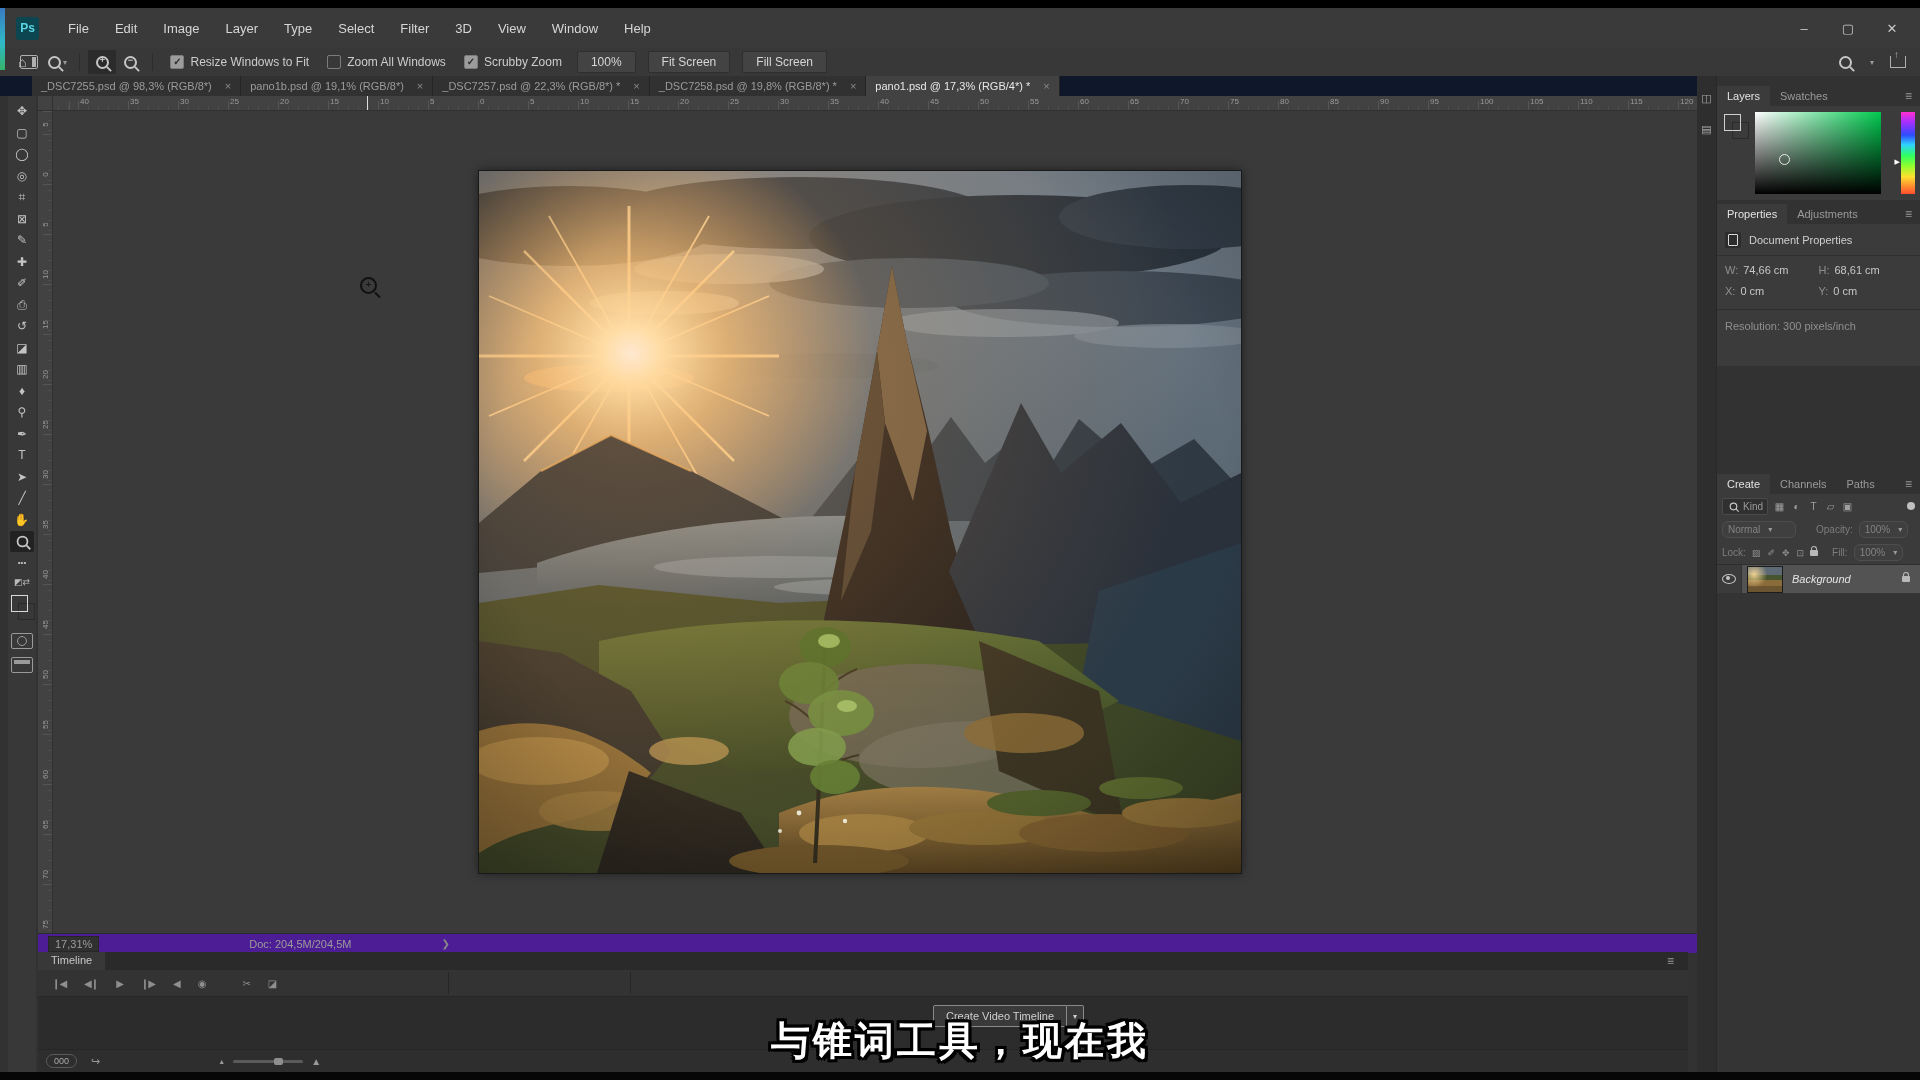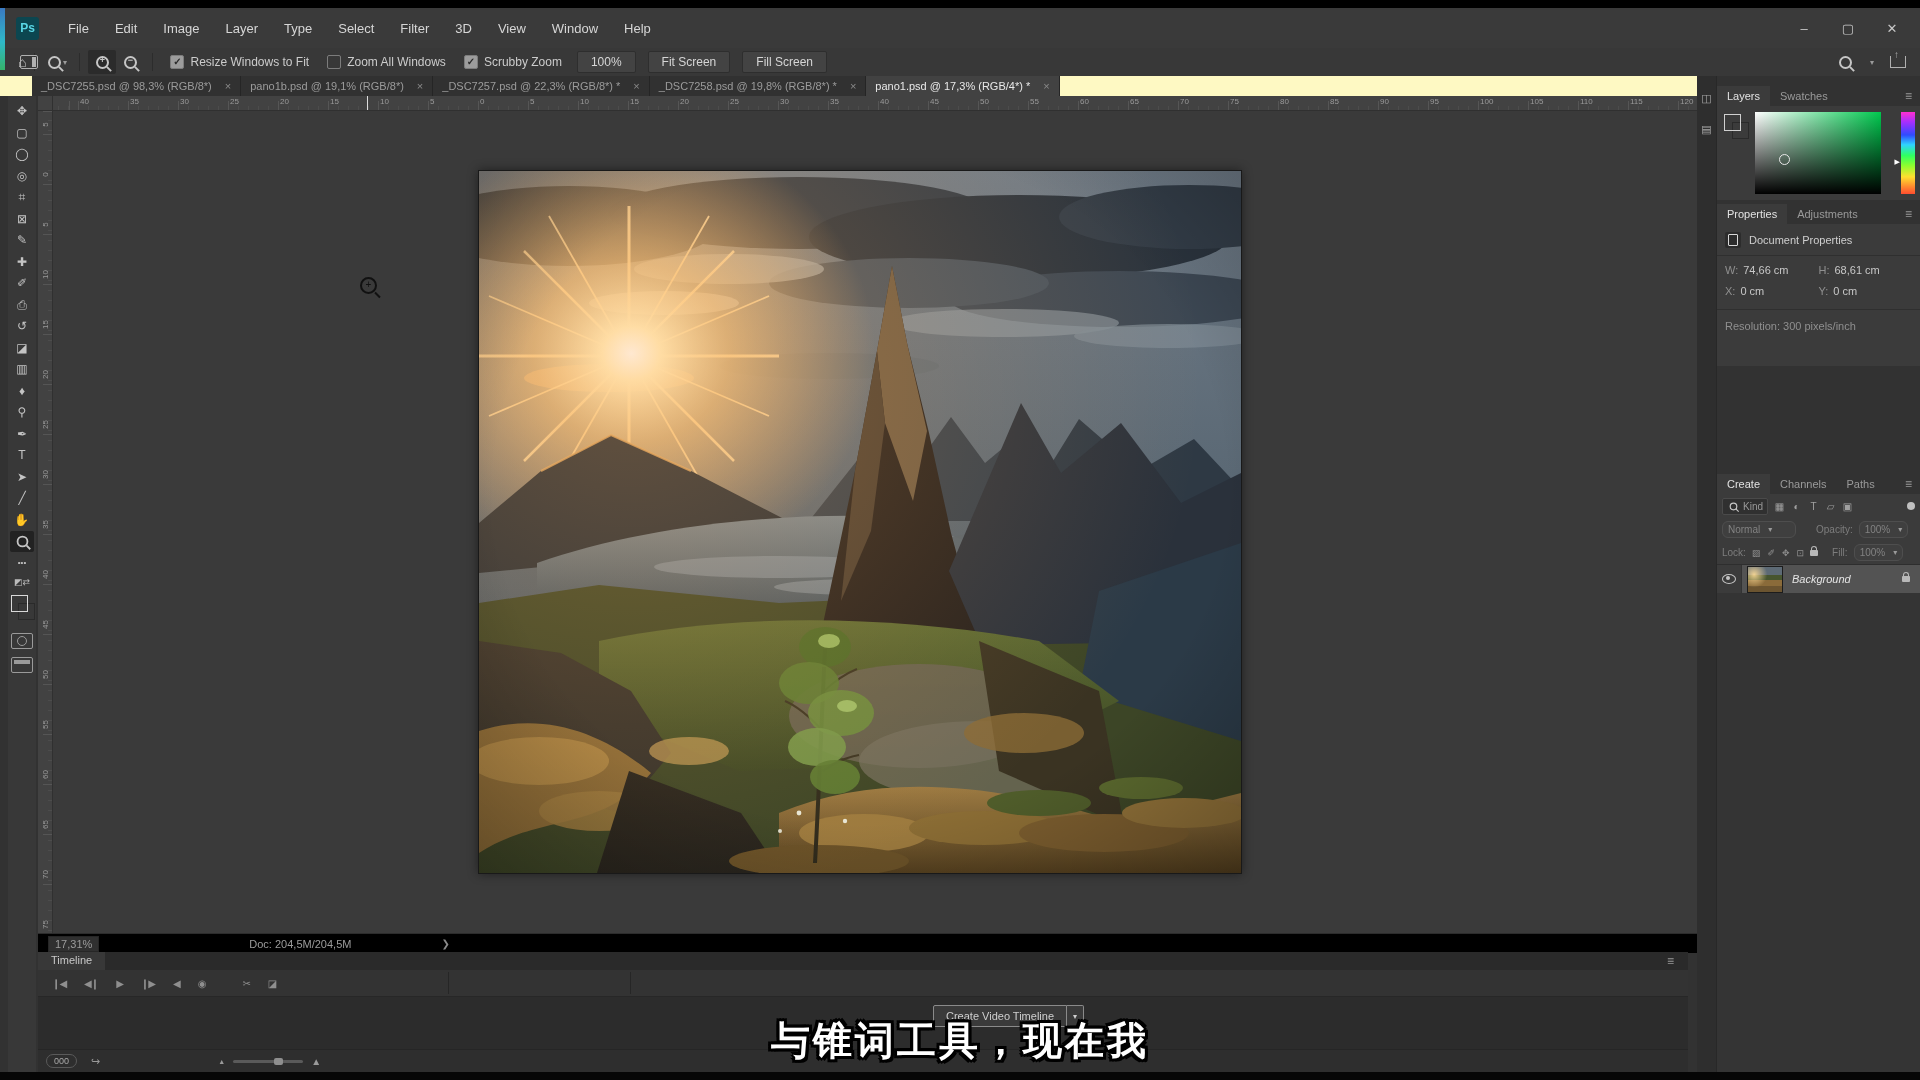--- a/index.html
+++ b/index.html
@@ -30,21 +30,21 @@
   .cbox{width:12px;height:12px;border:1px solid #7c7c7c;border-radius:2px;font-size:10px;line-height:12px;text-align:center;color:#2a2a2a;}
   .cbox.checked{background:#9c9c9c;font-weight:bold;}
   .cb-label{color:#cccccc;}
   .opt-btn{background:#434343;border:1px solid #2e2e2e;border-radius:2px;color:#d6d6d6;padding:3px 13px;margin:0 6px;font-size:12px;}
   #opt-right{margin-left:auto;display:flex;align-items:center;gap:16px;margin-right:14px;color:#bbb;}
   .mini-box{width:16px;height:12px;border:1px solid #b0b0b0;border-radius:2px;position:relative;display:inline-block;}
   .mini-box.panel::after{content:"";position:absolute;right:1px;top:1px;bottom:1px;width:4px;background:#b0b0b0;}
   .share-box{width:14px;height:11px;border:1px solid #b0b0b0;border-top:none;position:relative;display:inline-block;}
   .share-box::after{content:"↑";position:absolute;left:3px;top:-7px;font-size:10px;color:#b0b0b0;}
   
-  #tabbar{position:absolute;left:0;top:68px;right:0;height:20px;background:#fef9c3;display:flex;padding-left:32px;box-sizing:border-box;}
+  #tabbar{position:absolute;left:0;top:68px;right:0;height:20px;background:#0f172a;display:flex;padding-left:32px;box-sizing:border-box;}
   .doc-tab{display:flex;align-items:center;padding:0 9px;font-size:11px;color:#9b9b9b;background:#313131;border-right:1px solid #252525;white-space:nowrap;}
   .doc-tab.active{background:#424242;color:#e8e8e8;}
   .tab-close{margin-left:13px;color:#8a8a8a;font-size:11px;}
   
   #toolbar{position:absolute;left:8px;top:88px;width:28px;bottom:16px;background:#383838;display:flex;flex-direction:column;align-items:center;padding-top:5px;box-sizing:border-box;}
   .tool{width:24px;height:20.5px;display:flex;align-items:center;justify-content:center;font-size:12px;color:#c4c4c4;border-radius:2px;}
   .tool.selected{background:#222;}
   .tool .mag{transform:scale(.9);}
   #swatch-area{margin-top:6px;position:relative;width:24px;height:30px;}
   #fg-swatch{position:absolute;left:1px;top:0;width:15px;height:15px;border:1px solid #d8d8d8;z-index:2;}
@@ -64,21 +64,21 @@
   #ruler-corner{position:absolute;left:0;top:0;width:14px;height:14px;background:#424242;border-right:1px solid #303030;border-bottom:1px solid #303030;z-index:3;}
   .h-label{position:absolute;top:1px;font-size:8px;color:#9a9a9a;transform:translateX(2px);}
   .v-label{position:absolute;left:0px;font-size:8px;color:#9a9a9a;transform:rotate(-90deg);transform-origin:center;width:14px;text-align:center;}
   #ruler-marker{position:absolute;top:0;width:1px;height:14px;background:#ddd;z-index:4;}
   #photo{position:absolute;left:440px;top:74px;width:762px;height:702px;border:1px solid #191919;box-shadow:0 0 10px rgba(0,0,0,.45);}
   #photo svg{display:block;width:762px;height:702px;}
   #zoom-cursor{position:absolute;left:322px;top:181px;width:13px;height:13px;border:2px solid #111;border-radius:50%;z-index:6;}
   #zoom-cursor::after{content:"";position:absolute;width:7px;height:2px;background:#111;right:-6px;bottom:-4px;transform:rotate(45deg);}
   #zoom-cursor::before{content:"+";position:absolute;left:0;top:-1px;width:13px;text-align:center;font-size:10px;color:#111;line-height:13px;}
   
-  #statusbar{position:absolute;left:38px;top:925px;width:1659px;height:19px;background:#000000;border-top:1px solid #2c2c2c;
+  #statusbar{position:absolute;left:38px;top:925px;width:1659px;height:19px;background:#4c1d95;border-top:1px solid #2c2c2c;
              display:flex;align-items:center;font-size:11px;color:#9c9c9c;}
   .sb-zoom{margin-left:10px;background:#303030;border:1px solid #262626;padding:0 6px;height:14px;line-height:14px;}
   .sb-doc{margin-left:150px;}
   .sb-chevron{margin-left:90px;color:#8a8a8a;font-size:10px;}
   
   #timeline{position:absolute;left:38px;top:944px;width:1650px;height:120px;background:#2c2c2c;}
   #tl-tabbar{height:18px;background:#2a2a2a;display:flex;align-items:center;}
   #tl-tab{background:#383838;color:#c8c8c8;font-size:11px;padding:1px 13px;height:16px;line-height:15px;}
   #tl-menu{margin-left:auto;margin-right:14px;color:#999;font-size:12px;}
   #tl-controls{height:26px;background:#333;border-bottom:1px solid #272727;display:flex;align-items:center;position:relative;}

